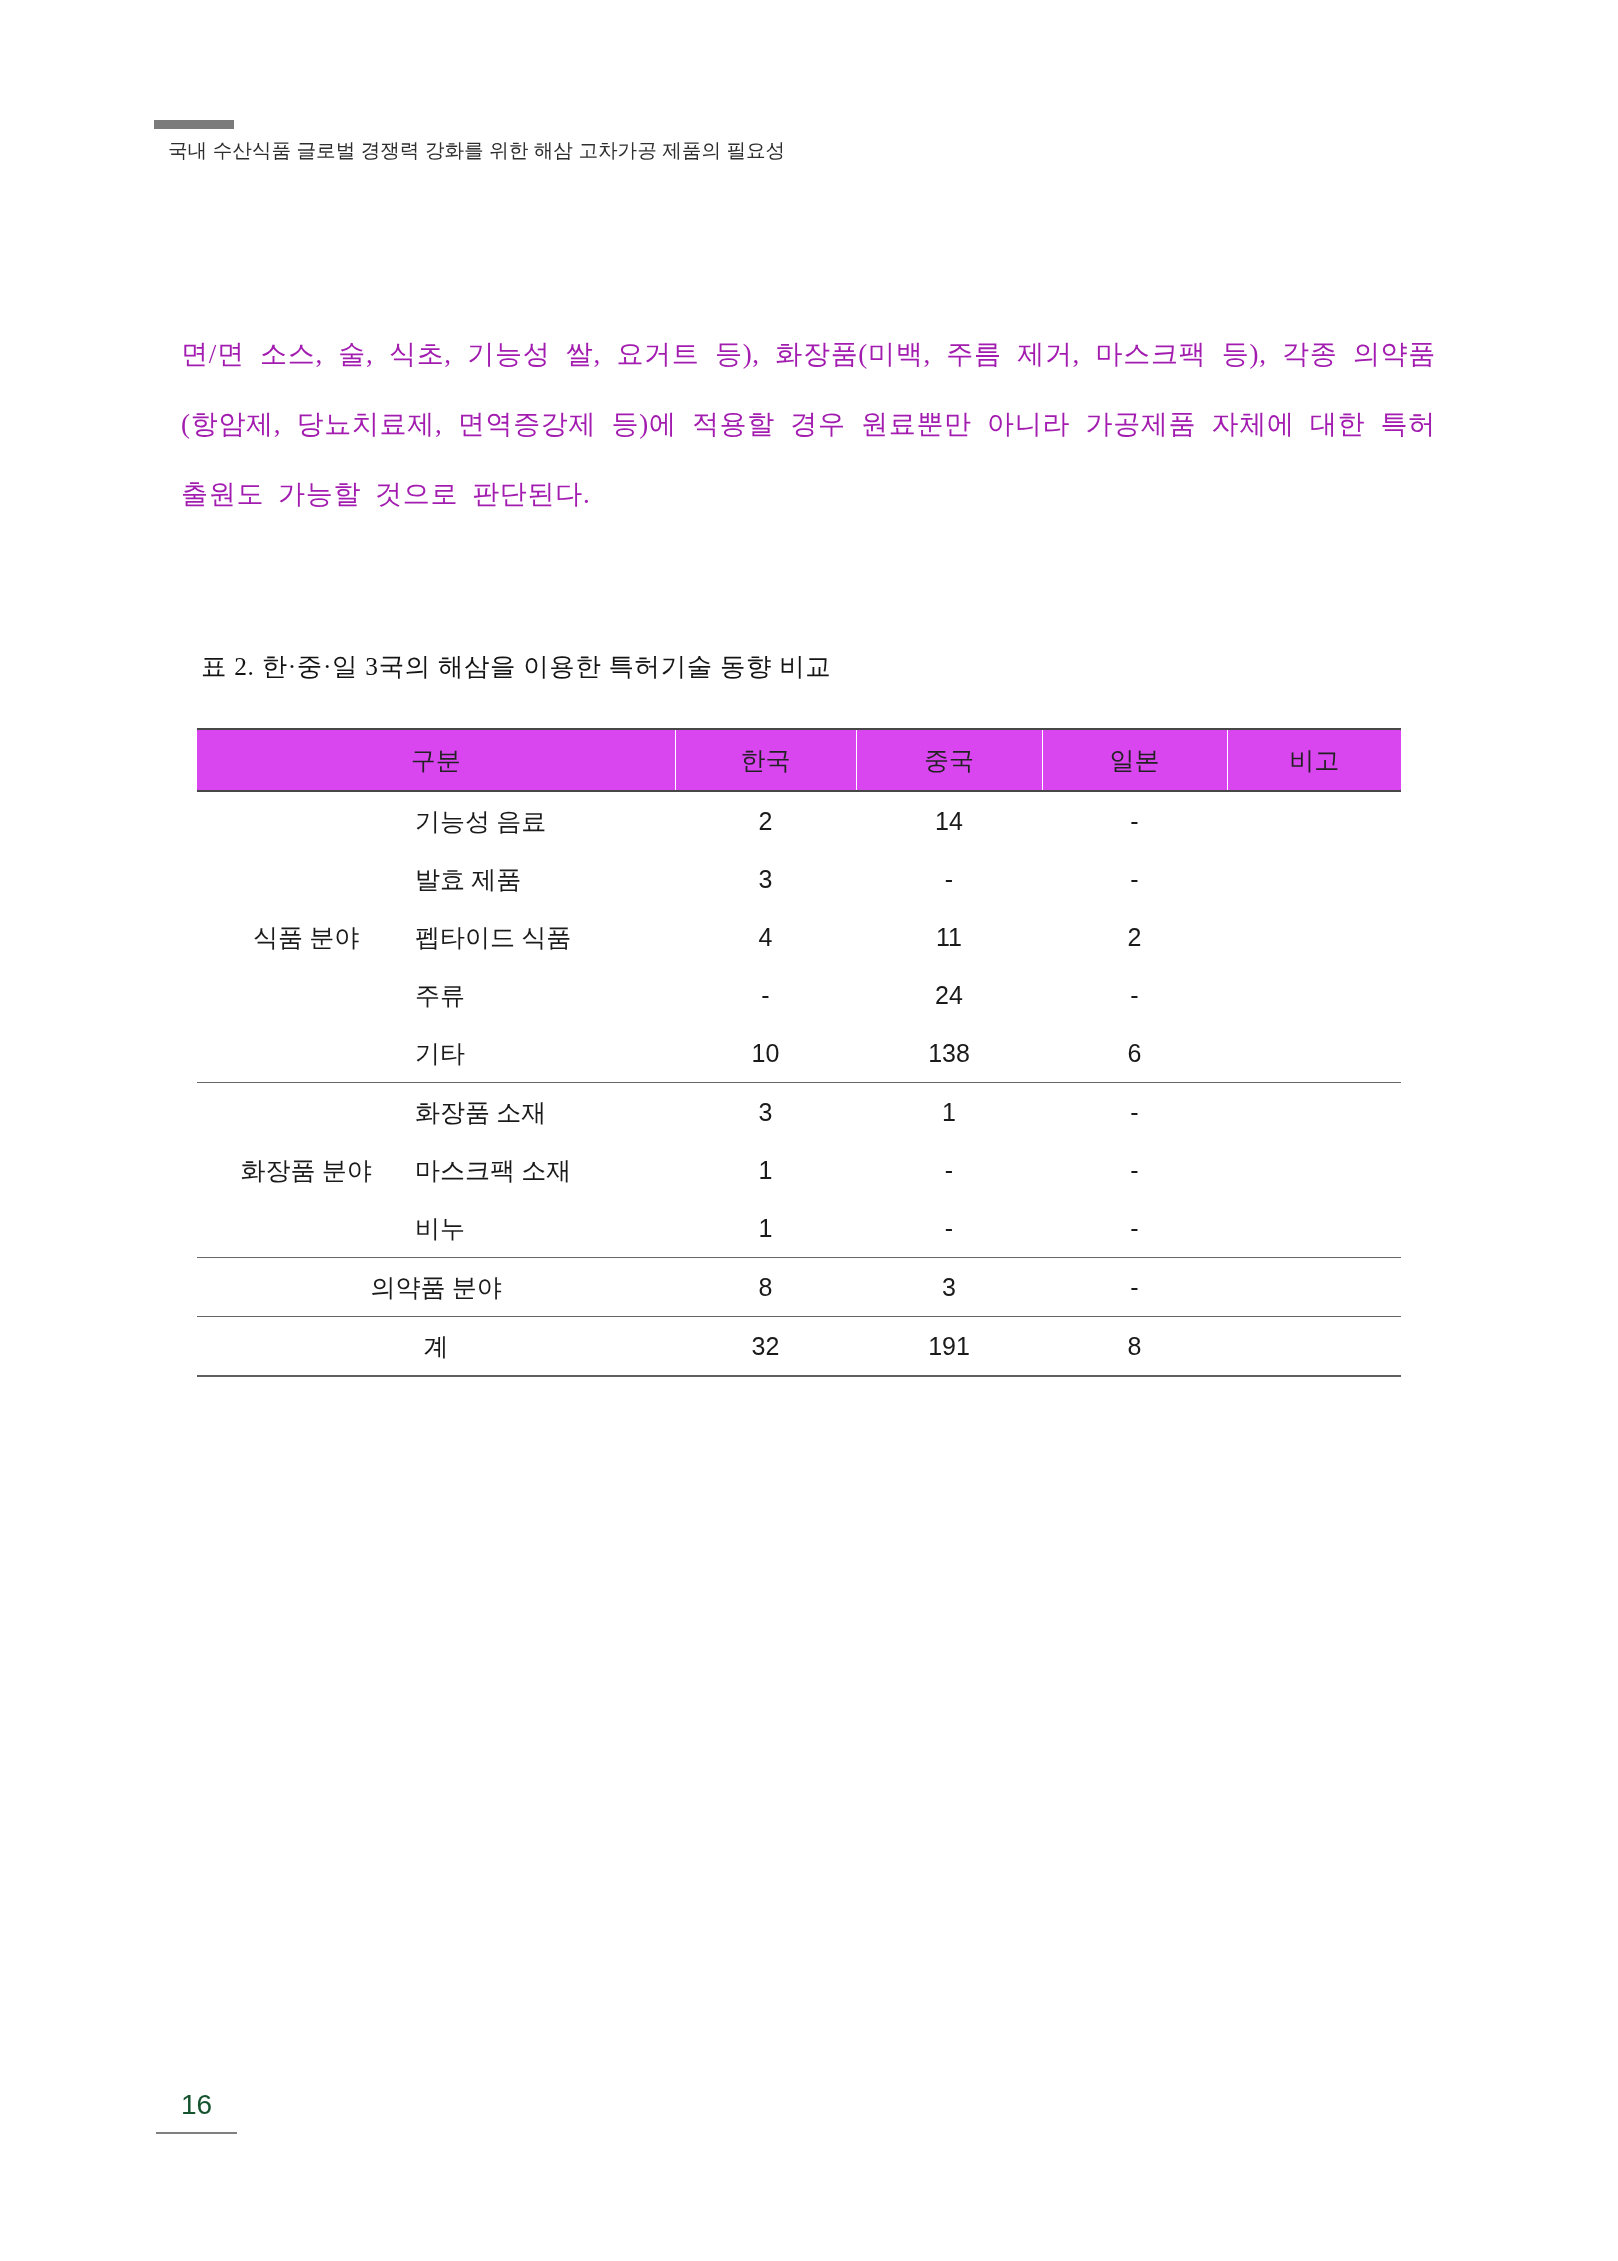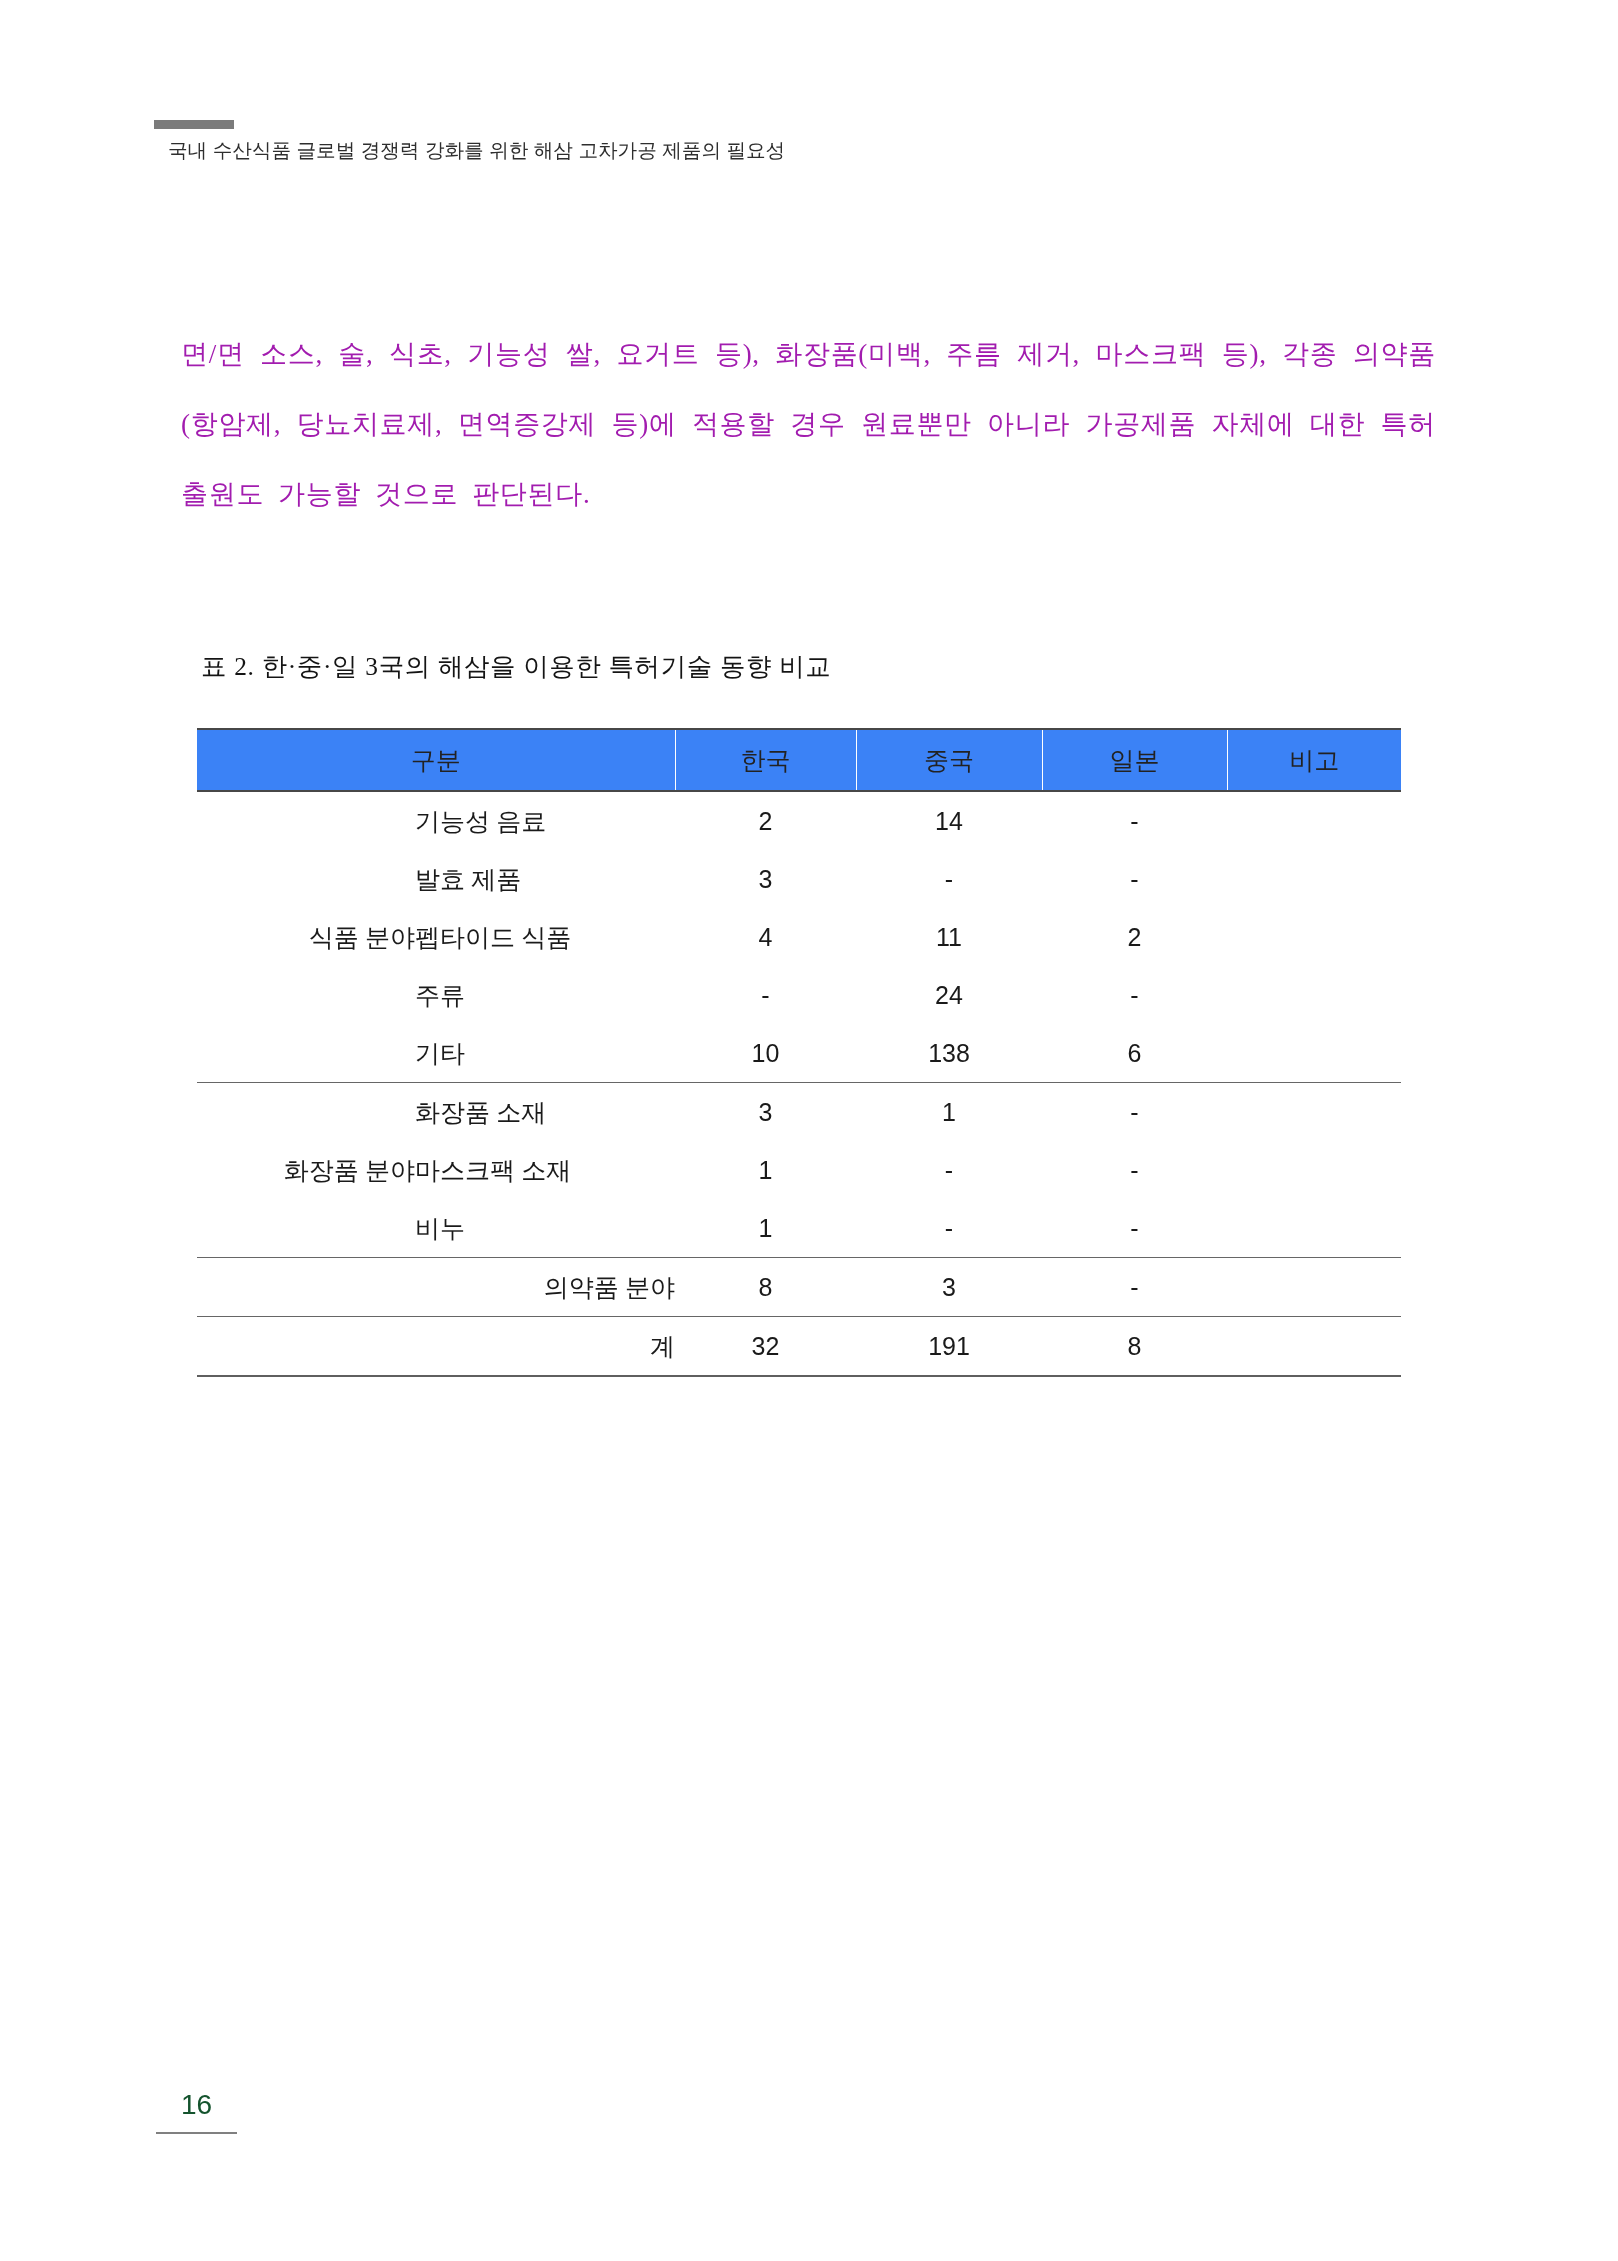--- a/index.html
+++ b/index.html
@@ -32,33 +32,33 @@
   .table-caption {
     position: absolute; left: 201px; top: 650px;
     font-size: 25.4px; color: #141414; letter-spacing: 0.7px; white-space: nowrap; text-align: right;
   }
 
   table.patent {
     position: absolute; left: 197px; top: 728px;
     width: 1203px; border-collapse: collapse; table-layout: fixed;
   }
   table.patent th {
-    background: #3b82f6;
+    background: #d946ef;
     height: 58px; font-weight: normal;
     font-size: 25px; color: #222222;
     border-top: 2.9px solid #474747;
     border-bottom: 2.2px solid #474747;
     text-align: center; vertical-align: middle;
   }
   table.patent th + th { border-left: 1.5px solid #ffffff; margin-left: 21px; }
   table.patent td {
     height: 58px; font-size: 25px; color: #1a1a1a;
     vertical-align: middle; padding: 0;
   }
-  td.cell-group { text-align: right; padding-left: 8.7px; }
+  td.cell-group { text-align: center; padding-left: 8.7px; }
   td.cell-item  { text-align: left; padding-left: 11.6px; }
   td.cell-num   {
     text-align: center;
     font-family: "Liberation Sans", sans-serif;
     font-size: 26px; color: #222222;
   }
   tr.group-start td { border-top: 1.5px solid #666666; }
   tbody tr:last-child td { border-bottom: 2.2px solid #5f5f5f; }
 
   .pageno {

